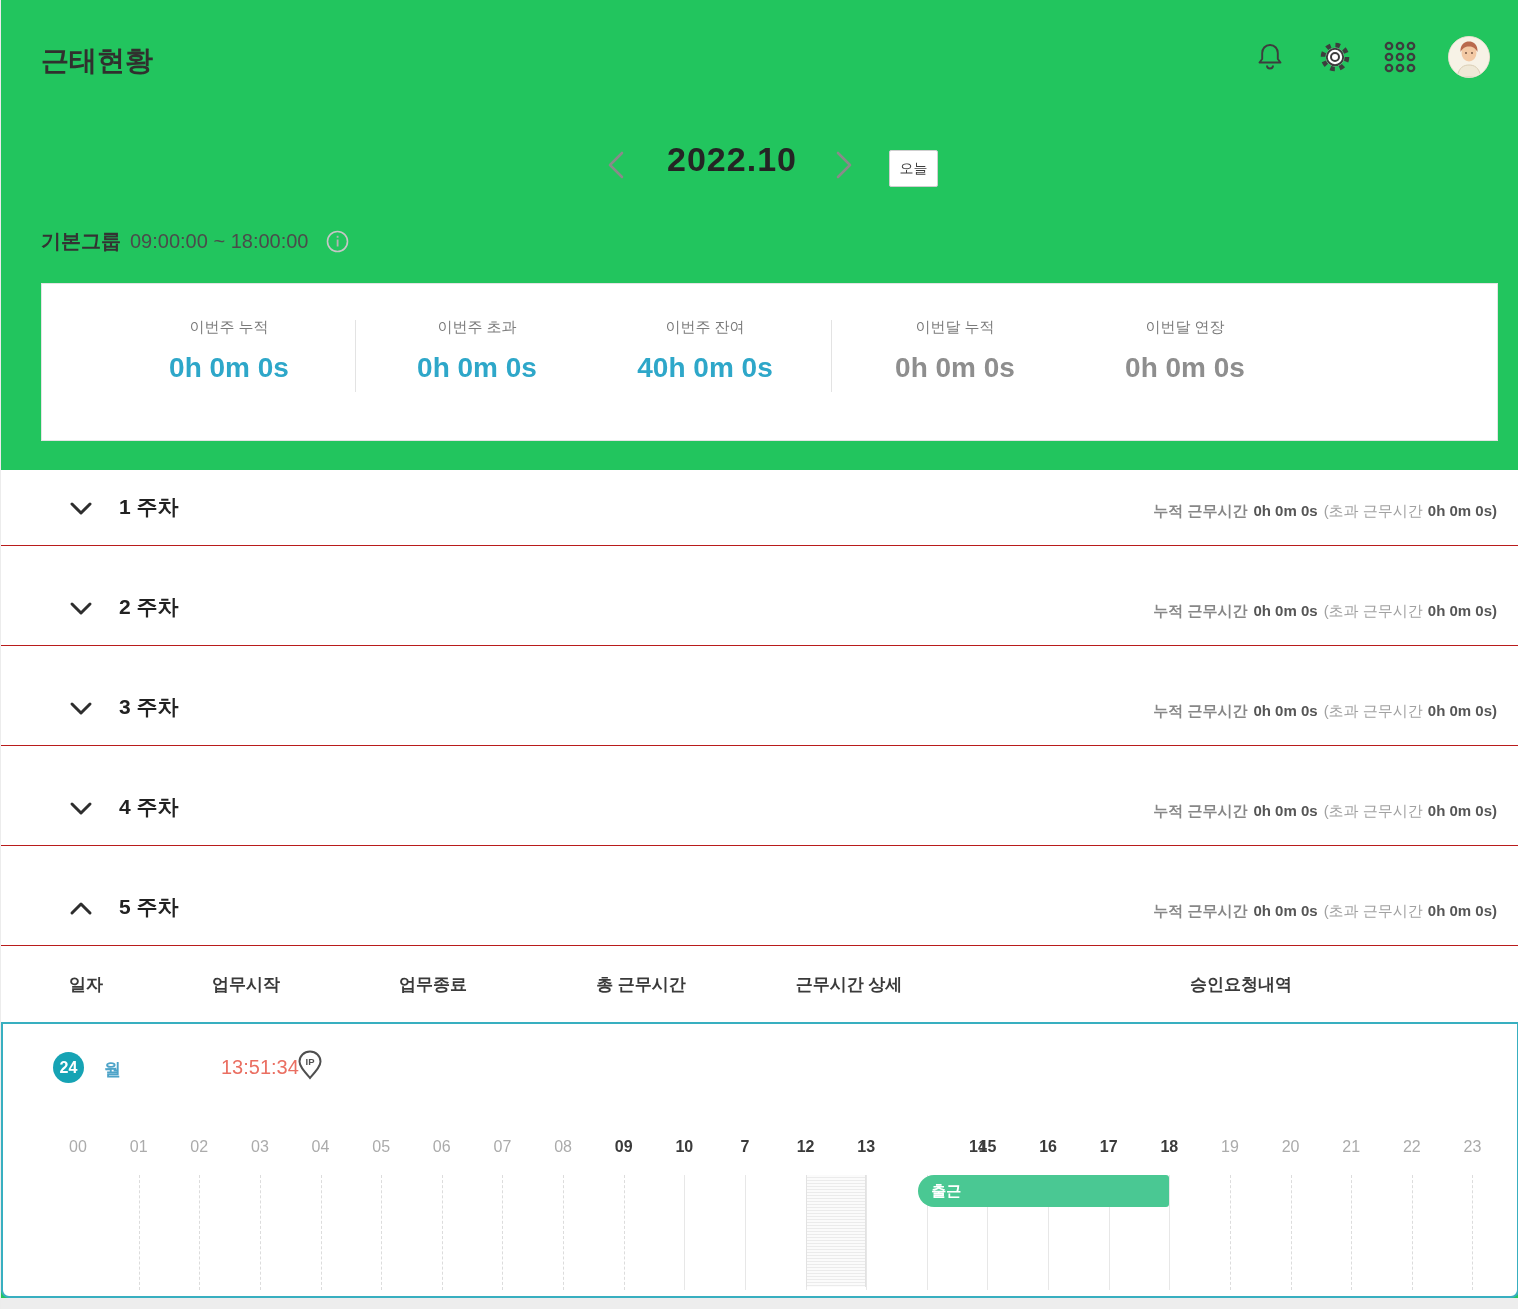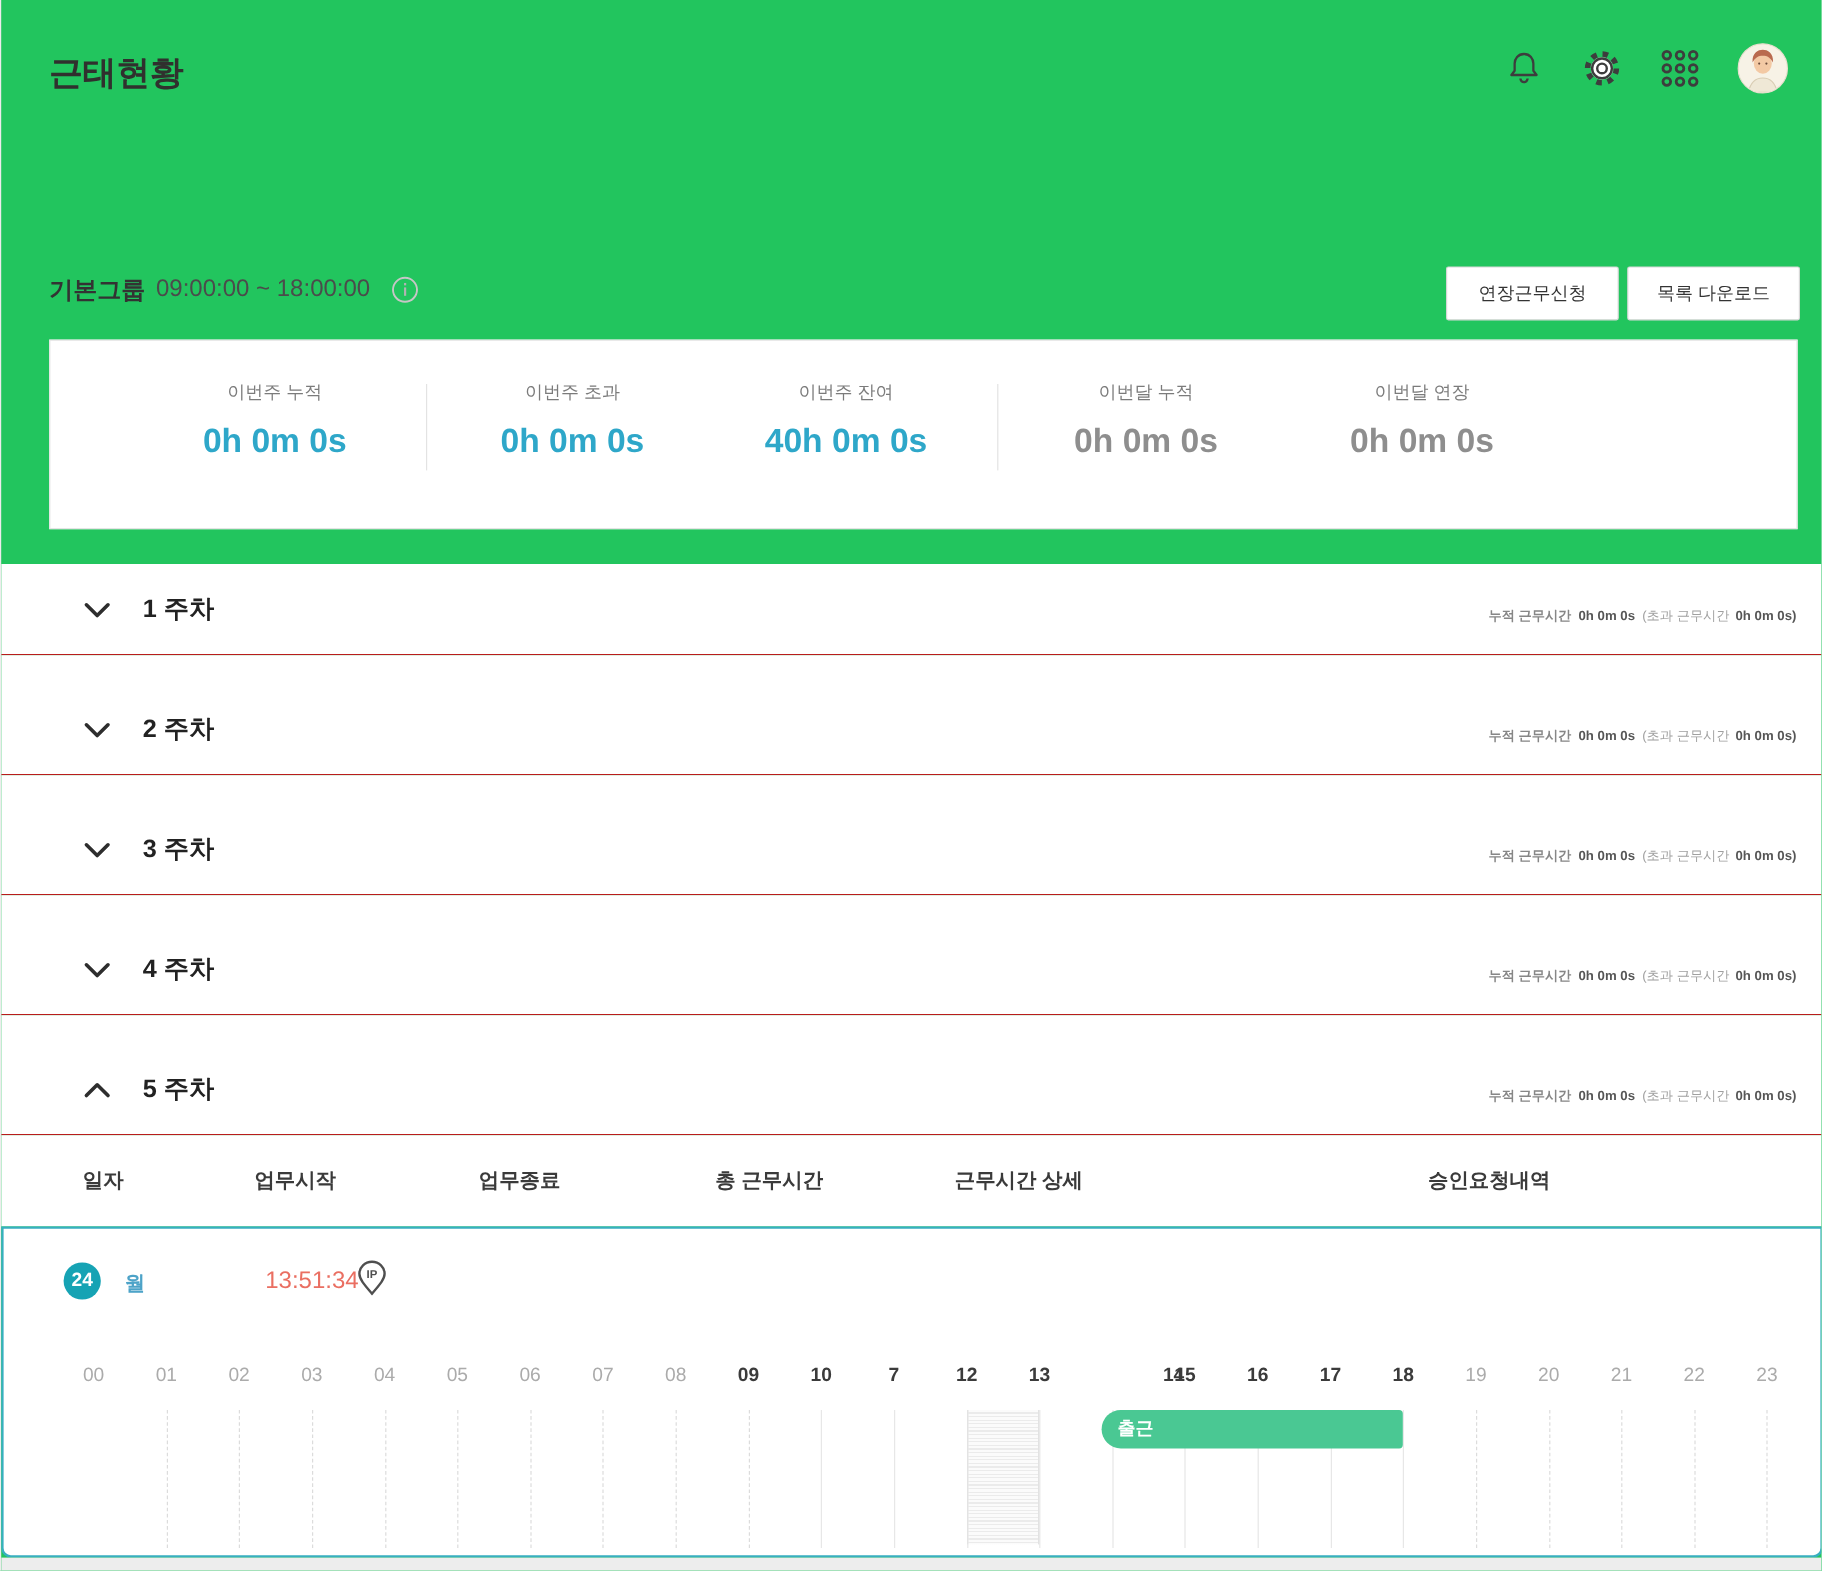--- a/index.html
+++ b/index.html
@@ -43,21 +43,21 @@
   .stat-value.muted { color:#8e8e8e; }
   .vdiv { position:absolute; top:36px; width:1px; height:72px; background:#e3e3e3; }
 
   
   .weeks { position:absolute; top:470px; left:0; width:100%; }
   .week-row { height:100px; border-bottom:1px solid #b91c1c; display:flex; align-items:flex-end;
               padding:0 21px 24px 68px; cursor:pointer; background:#fff; }
   .week-row:first-child { height:76px; }
   .wk-chevron { margin-right:26px; margin-bottom:5px; display:flex; }
   .wk-label { font-size:21px; font-weight:bold; color:#222; }
-  .wk-right { margin-left:auto; font-size:11px; white-space:nowrap; }
+  .wk-right { margin-left:auto; font-size:15px; white-space:nowrap; }
   .wk-right .r1 { font-weight:bold; color:#878787; }
   .wk-right .r2 { font-weight:bold; color:#565656; margin-left:6px; }
   .wk-right .r3 { color:#a0a0a0; margin-left:6px; }
   .wk-right .r4 { font-weight:bold; color:#565656; margin-left:5px; }
 
   
   .tbl-header { position:absolute; top:946px; left:0; width:100%; height:76px; background:#fff; }
   .tbl-header span { position:absolute; top:50%; transform:translate(-50%,-50%);
                      font-size:17px; font-weight:bold; color:#3a3a3a; white-space:nowrap; }
 
@@ -130,35 +130,45 @@
         <rect width="40" height="40" fill="#f7f2e6"></rect>
         <path d="M8 40 C10 30 15 28 20 28 C25 28 30 30 32 40 Z" fill="#efe8d6" stroke="#d9cdb4" stroke-width="1"></path>
         <ellipse cx="20" cy="16" rx="7.5" ry="8.5" fill="#f3c9a4"></ellipse>
         <path d="M11.5 15 C11 7 16 4.5 20 4.5 C24 4.5 29 7 28.5 15 C26 11 24 9.5 20 9.5 C16 9.5 14 11 11.5 15 Z" fill="#b96a4e"></path>
         <circle cx="17" cy="16" r="0.9" fill="#6b4b3a"></circle>
           <circle cx="23" cy="16" r="0.9" fill="#6b4b3a"></circle>
       </svg>
     </div>
   </div>
 
+  <div class="date-nav">
+    <div class="dn-chev dn-prev">
+      <svg width="22" height="30" viewBox="0 0 22 30">
+        <polyline points="17,3 5,15 17,27" fill="none" stroke="#8a8a8a" stroke-width="2.6" stroke-linecap="round" stroke-linejoin="round"></polyline>
+      </svg>
+    </div>
+    <div class="dn-date">2022.10</div>
+    <div class="dn-chev dn-next">
+      <svg width="22" height="30" viewBox="0 0 22 30">
+        <polyline points="5,3 17,15 5,27" fill="none" stroke="#8a8a8a" stroke-width="2.6" stroke-linecap="round" stroke-linejoin="round"></polyline>
+      </svg>
+    </div>
+    <button class="dn-today">오늘</button>
+  </div>
 
   <div class="group-row">
     <span class="group-name">기본그룹</span>
     <span class="group-hours">09:00:00 ~ 18:00:00</span>
     <span class="info-icon">
       <svg width="23" height="23" viewBox="0 0 23 23">
         <circle cx="11.5" cy="11.5" r="10" fill="none" stroke="#c6c6c6" stroke-width="1.6"></circle>
         <rect x="10.7" y="9.5" width="1.8" height="7" fill="#b3b3b3"></rect>
         <rect x="10.7" y="5.8" width="1.8" height="2" fill="#b3b3b3"></rect>
       </svg>
     </span>
-  </div>
-  <div class="action-btns">
-    <button class="act-btn">연장근무신청</button>
-    <button class="act-btn">목록 다운로드</button>
   </div>
 
   <div class="summary-box">
     <div class="stat" style="left:187px">
       <div class="stat-label">이번주 누적</div>
       <div class="stat-value accent">0h 0m 0s</div>
     </div>
     <div class="stat" style="left:435px">
       <div class="stat-label">이번주 초과</div>
       <div class="stat-value accent">0h 0m 0s</div>

